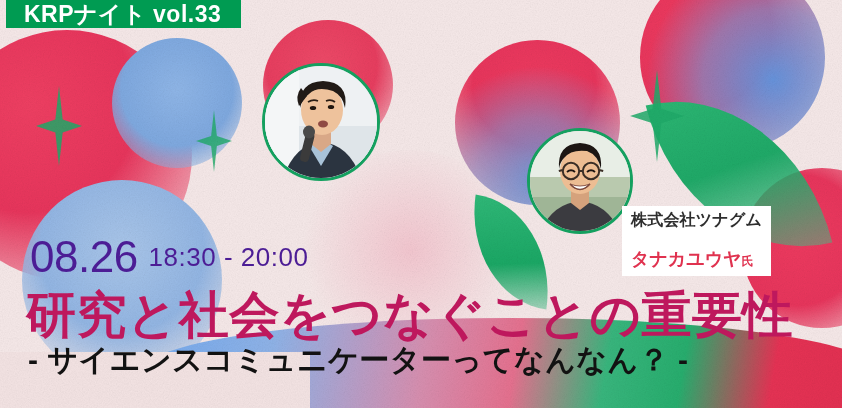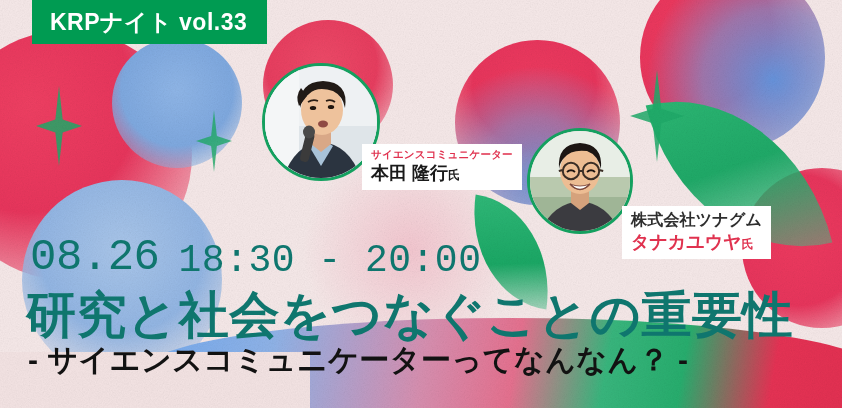--- a/index.html
+++ b/index.html
@@ -134,22 +134,22 @@
   .bottom-band-left {
     position: absolute;
     left: -30px; top: 352px;
     width: 340px; height: 120px;
     background: #f4e4e4;
   }
 
   
   .badge {
     position: absolute;
-    left: 32px; top: 0;
-    height: 44px;
+    left: 6px; top: 0;
+    height: 28px;
     padding: 0 20px 0 18px;
     background: #0f9d58;
     background: #009b52;
     display: flex;
     align-items: center;
     color: #ffffff;
     font-size: 23px;
     font-weight: 700;
     letter-spacing: .5px;
     white-space: nowrap;
@@ -207,44 +207,43 @@
     font-weight: 700;
     color: #1a1a1a;
     white-space: nowrap;
     margin-top: 1px;
   }
   .cap-name-2 {
     font-size: 18px;
     font-weight: 700;
     color: #e0324f;
     white-space: nowrap;
-    margin-top: 1px;
+    margin-top: 18px;
   }
   .cap-suffix { font-size: 12px; }
 
   
   .datetime {
     position: absolute;
     left: 30px; top: 232px;
     display: flex;
-    align-items: flex-end;
-    color: #0f766e;
-    white-space: nowrap;
-    font-family: Liberation Mono, monospace;
+    align-items: center;
+    color: #4c1d95;
+    white-space: nowrap;
   }
   .dt-date   { font-size: 44px; font-weight: 400; letter-spacing: -.5px; }
   .dt-day    { font-size: 25px; font-weight: 400; margin-left: 7px; }
-  .dt-time   { font-size: 38px; font-weight: 400; margin-left: 19px; letter-spacing: .5px; }
+  .dt-time   { font-size: 26px; font-weight: 400; margin-left: 11px; letter-spacing: .5px; }
 
   .main-title {
     position: absolute;
     left: 26px; top: 282px;
     font-size: 50px;
     font-weight: 700;
-    color: #0f766e;
+    color: #be185d;
     letter-spacing: .5px;
     white-space: nowrap;
   }
 
   .sub-title {
     position: absolute;
     left: 28px; top: 340px;
     font-size: 30px;
     font-weight: 700;
     color: #121212;
@@ -313,26 +312,20 @@
         <path d="M61 35 q5 -2 9 1" stroke="#2a1d14" stroke-width="1.8" fill="none"></path>
 
         <ellipse cx="58" cy="58" rx="5" ry="3.4" fill="#8f4a43"></ellipse>
 
         <rect x="38" y="66" width="9" height="30" rx="4" transform="rotate(14 42 80)" fill="#3b3b3b"></rect>
         <ellipse cx="44" cy="66" rx="6" ry="6.5" fill="#4a4a4a"></ellipse>
       </svg>
     </div>
   </div>
 
-  <div class="caption caption-1">
-    <div class="cap-role">サイエンスコミュニケーター</div>
-    <div class="cap-name-1">
-      <span>本田 隆行</span><span class="cap-suffix">氏</span>
-    </div>
-  </div>
 
   <div class="portrait portrait-2">
     <div class="photo">
       <svg width="100" height="100" viewBox="0 0 100 100" xmlns="http://www.w3.org/2000/svg">
         <rect x="0" y="0" width="100" height="100" fill="#cfd9c8"></rect>
         <rect x="0" y="0" width="100" height="46" fill="#e8eee6"></rect>
         <rect x="0" y="46" width="100" height="26" fill="#b9c9ae"></rect>
         <rect x="0" y="66" width="100" height="34" fill="#9fb596"></rect>
 
         <path d="M10 100 Q24 72 50 70 Q76 72 90 100 Z" fill="#3b3b40"></path>

